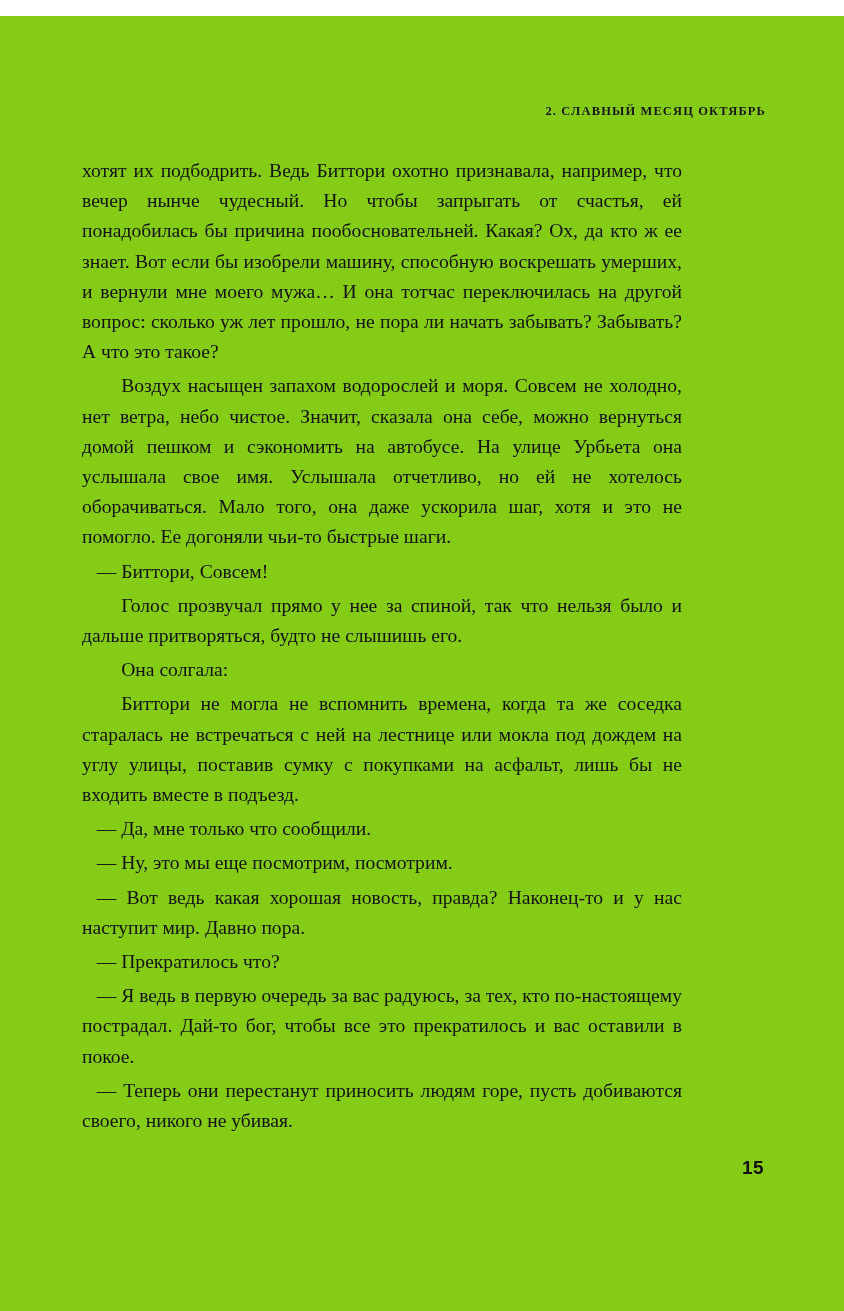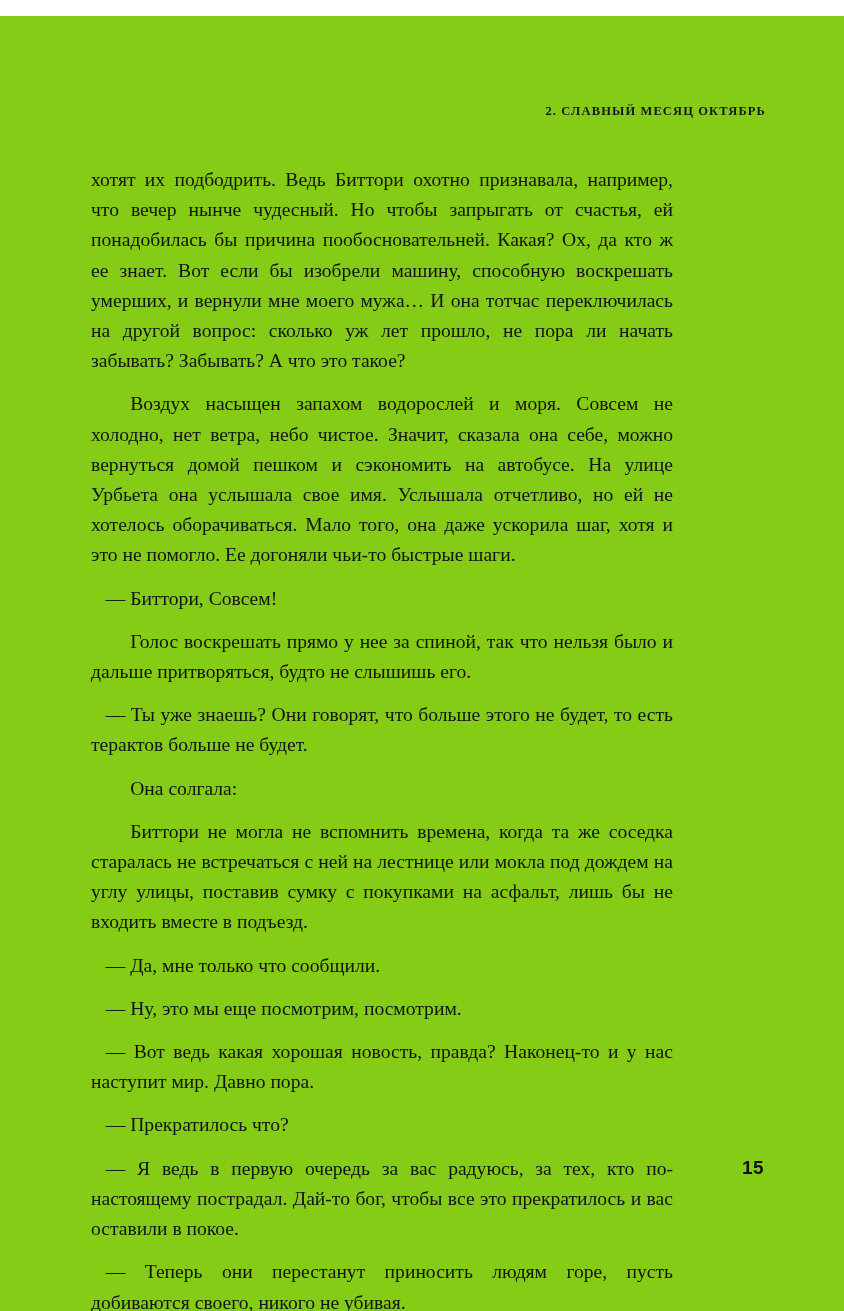--- a/index.html
+++ b/index.html
@@ -41,21 +41,21 @@
     top: 136px;
     width: 608px;
     font-size: 19.6px;
     line-height: 30.2px;
     text-align: justify;
     text-justify: inter-word;
     hyphens: manual;
     color: #131313;
   }
   .textblock p {
-    margin: 13px;
+    margin: 4px;
     text-indent: 2.0em;
   }
   .textblock p.dash {
     text-indent: 0.75em;
   }
   .textblock p.noindent {
     text-indent: 0;
   }
   
   .folio {
@@ -73,22 +73,21 @@
 <body>
 
 <div class="page">
 
   <div class="running-head">2. Славный месяц октябрь</div>
 
   <div class="textblock">
     <p class="noindent">хотят их подбодрить. Ведь Биттори охотно признавала, например, что вечер нынче чудесный. Но чтобы запрыгать от счастья, ей понадобилась бы причина пообоснователь­ней. Какая? Ох, да кто ж ее знает. Вот если бы изобрели машину, способную воскрешать умерших, и вернули мне моего мужа… И она тотчас переключилась на другой вопрос: сколько уж лет прошло, не пора ли начать забывать? Забывать? А что это такое?</p>
     <p>Воздух насыщен запахом водорослей и моря. Совсем не холодно, нет ветра, небо чистое. Значит, сказала она себе, можно вернуться домой пешком и сэкономить на автобусе. На улице Урбьета она услышала свое имя. Услышала отчетливо, но ей не хотелось оборачиваться. Мало того, она даже ускорила шаг, хотя и это не помогло. Ее догоняли чьи-то быстрые шаги.</p>
     <p class="dash">— Биттори, Совсем!</p>
-    <p>Голос воскрешать прямо у нее за спиной, так что нельзя было и дальше притворяться, будто не слышишь его.</p>
-    <p class="dash">— Ты уже знаешь? Они говорят, что больше этого не будет, то есть терактов больше не будет.</p>
+    <p>Голос прозвучал прямо у нее за спиной, так что нельзя было и дальше притворяться, будто не слышишь его.</p>
     <p>Она солгала:</p>
     <p>Биттори не могла не вспомнить времена, когда та же соседка старалась не встречаться с ней на лестнице или мокла под дождем на углу улицы, поставив сумку с покупками на асфальт, лишь бы не входить вместе в подъезд.</p>
     <p class="dash">— Да, мне только что сообщили.</p>
     <p class="dash">— Ну, это мы еще посмотрим, посмотрим.</p>
     <p class="dash">— Вот ведь какая хорошая новость, правда? Наконец-то и у нас наступит мир. Давно пора.</p>
     <p class="dash">— Прекратилось что?</p>
     <p class="dash">— Я ведь в первую очередь за вас радуюсь, за тех, кто по-настоящему пострадал. Дай-то бог, чтобы все это прекратилось и вас оставили в покое.</p>
     <p class="dash">— Теперь они перестанут приносить людям горе, пусть добиваются своего, никого не убивая.</p>
   </div>
 

